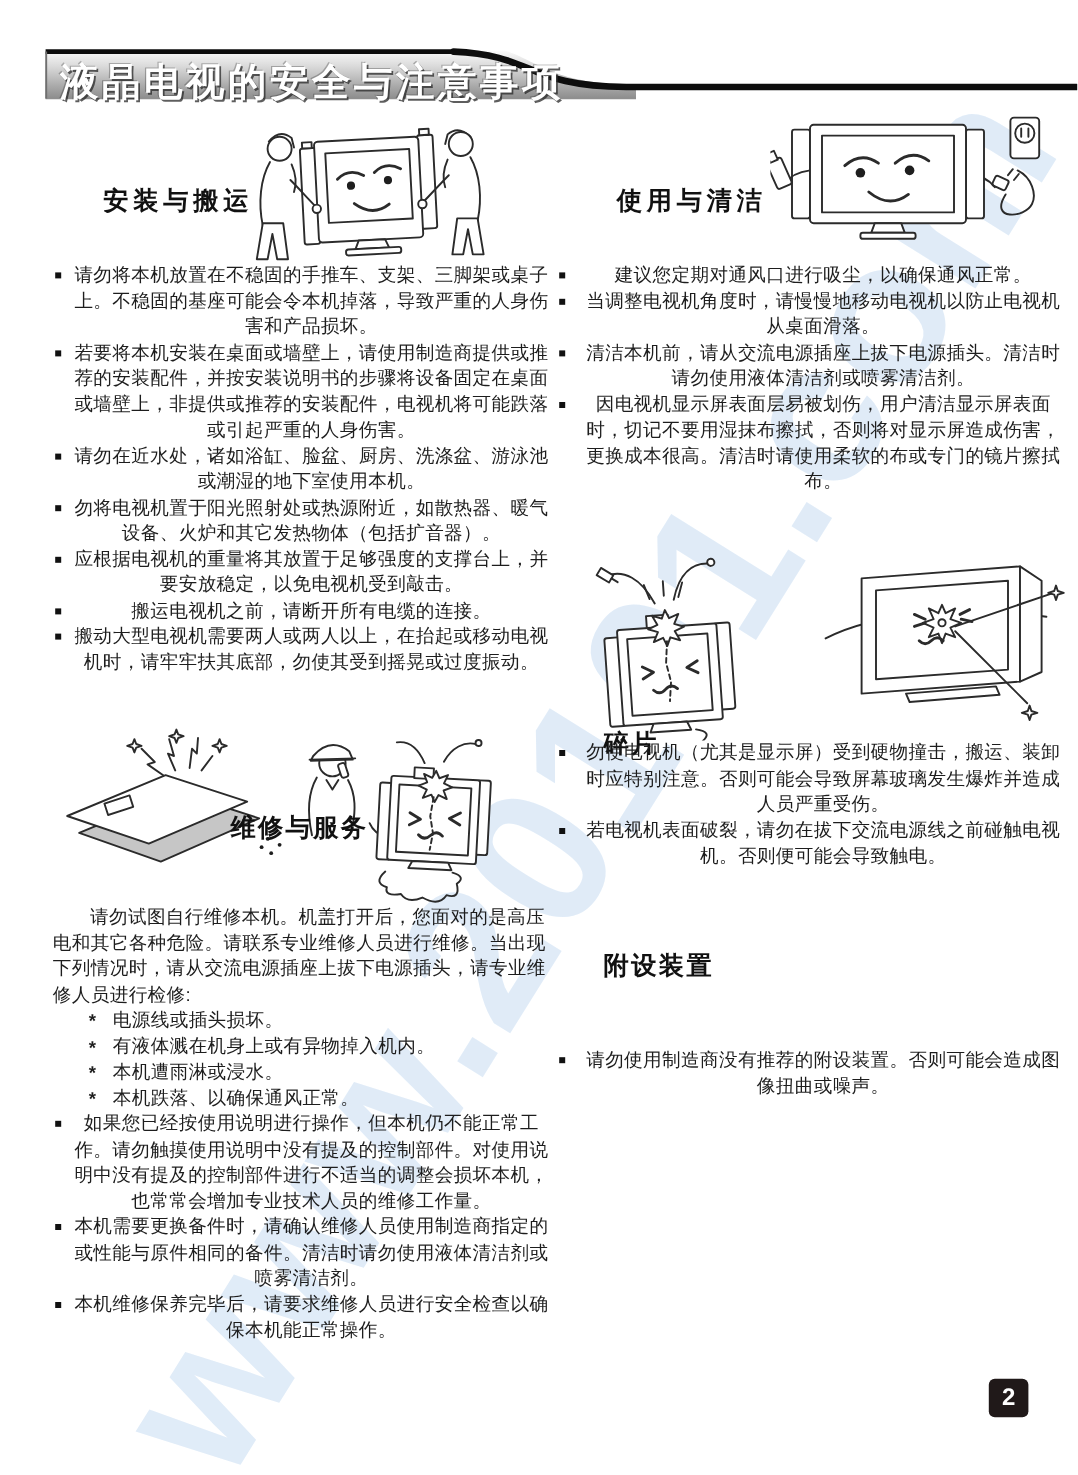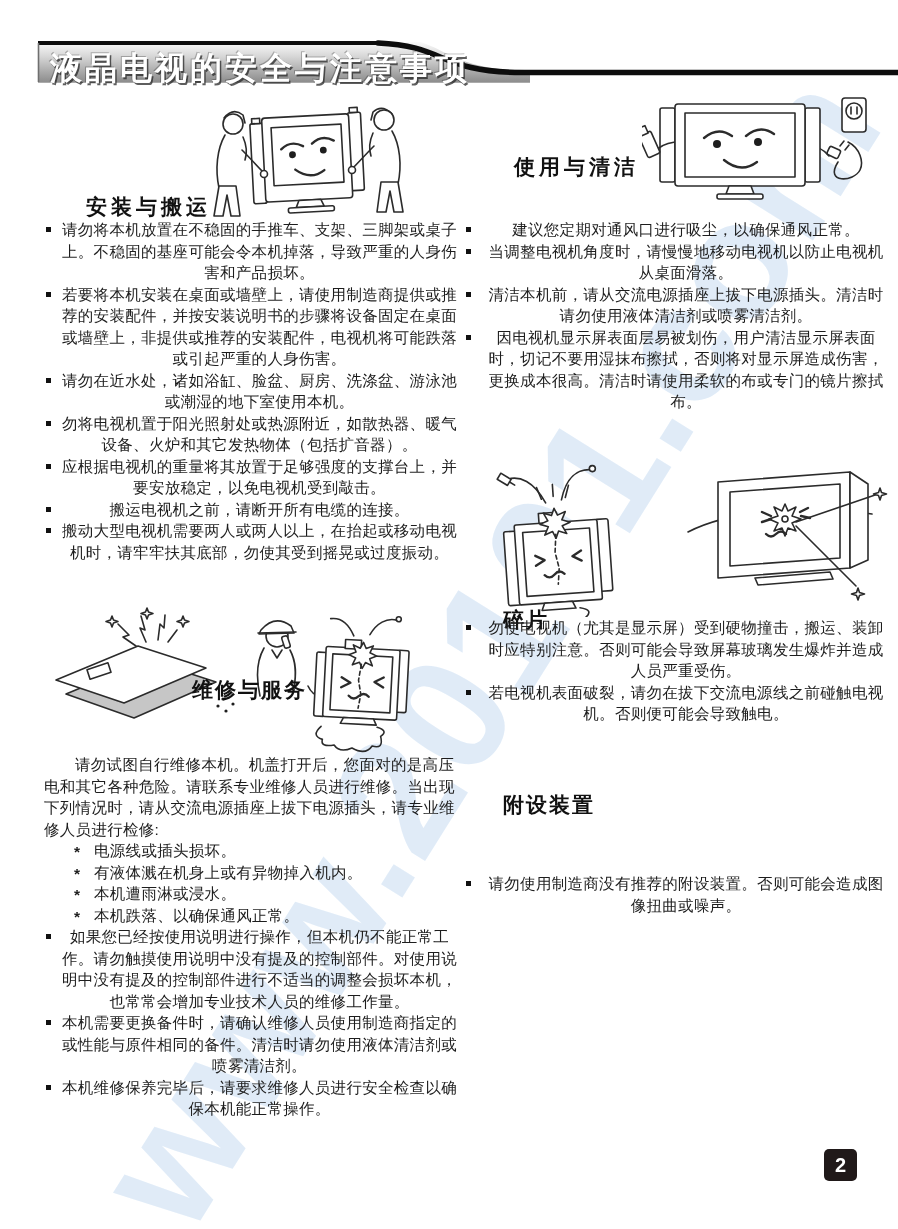--- a/index.html
+++ b/index.html
@@ -121,21 +121,21 @@
       <path class="lnth" d="M62,46 q14,-12 28,-2"></path>
       <path class="lnth" d="M104,44 q14,-12 28,-2"></path>
       <circle class="blk" cx="75" cy="52" r="4"></circle>
       <circle class="blk" cx="116" cy="50" r="4"></circle>
       <path class="lnth" d="M82,68 q17,14 33,2"></path>
       <path class="wfill" d="M87,94 h22 l3,8 h-28 z"></path>
       <rect class="wfill" x="75" y="102" width="46" height="5" rx="2"></rect>
     </svg>
   </div>
 
-  <div class="sec-title" style="left:86px;top:153px;margin-top:40px;">安装与搬运</div>
+  <div class="sec-title" style="left:86px;top:153px;">安装与搬运</div>
   <div class="sec-title" style="left:514px;top:153px;">使用与清洁</div>
 
   <div class="txt" style="left:44px;top:219px;width:414px;">
     <ul class="bullets">
 
     <li>请勿将本机放置在不稳固的手推车、支架、三脚架或桌子上。不稳固的基座可能会令本机掉落，导致严重的人身伤害和产品损坏。</li>
         <li>若要将本机安装在桌面或墙壁上，请使用制造商提供或推荐的安装配件，并按安装说明书的步骤将设备固定在桌面或墙壁上，非提供或推荐的安装配件，电视机将可能跌落或引起严重的人身伤害。</li>
         <li>请勿在近水处，诸如浴缸、脸盆、厨房、洗涤盆、游泳池或潮湿的地下室使用本机。</li>
         <li>勿将电视机置于阳光照射处或热源附近，如散热器、暖气设备、火炉和其它发热物体（包括扩音器）。</li>
         <li>应根据电视机的重量将其放置于足够强度的支撑台上，并要安放稳定，以免电视机受到敲击。</li>

